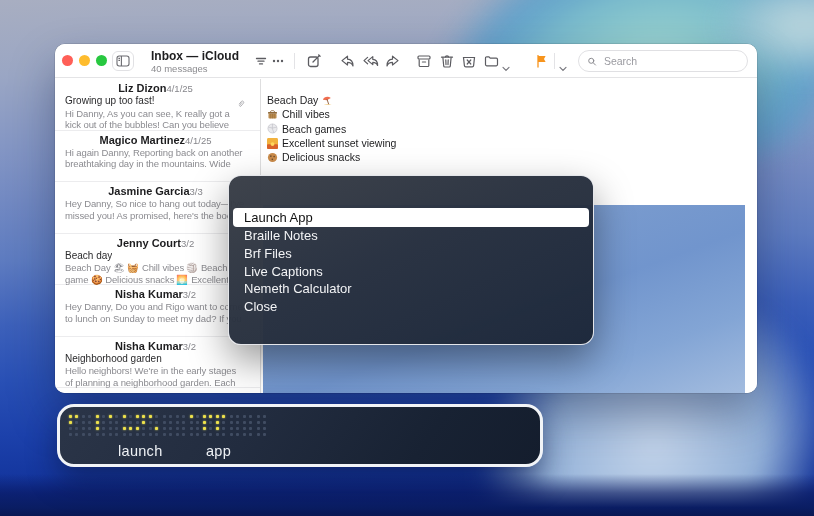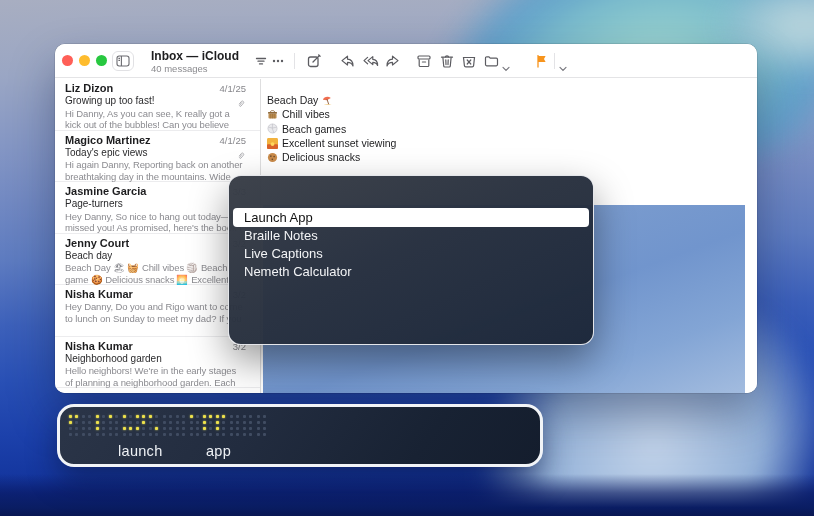--- a/index.html
+++ b/index.html
@@ -39,21 +39,21 @@
   .tb-chev{position:absolute;top:14px;width:8px;height:6px;color:#7a7a80;}
   #search-field{position:absolute;left:523px;top:6px;width:170px;height:22px;border:1px solid #e0e0e3;border-radius:11px;
     background:#fff;display:flex;align-items:center;padding:0 8px;gap:5px;}
   #search-field input{border:none;outline:none;background:transparent;font-size:10.5px;width:100%;
     font-family:"Liberation Sans","DejaVu Sans",sans-serif;color:#333;}
   #search-field input::placeholder{color:#9a9aa0;}
 
   
   #message-list{position:absolute;left:0;top:35px;bottom:0;width:205px;background:#fff;overflow:hidden;}
   .msg-row{position:relative;height:51.5px;padding:3px 14px 0 10px;border-bottom:1px solid #ececee;}
-  .msg-line1{display:flex;justify-content:space-between;align-items:baseline;}
+  .msg-line1{display:flex;justify-content:center;align-items:baseline;}
   .msg-sender{font-size:11px;font-weight:bold;color:#1d1d1f;line-height:13px;}
   .msg-date{font-size:9.5px;color:#86868b;line-height:13px;}
   .msg-line2{display:flex;justify-content:space-between;align-items:flex-start;height:12.5px;}
   .msg-subject{font-size:10px;color:#2a2a2c;line-height:12.5px;white-space:nowrap;overflow:hidden;}
   .clip{width:10px;height:10px;color:#a8a8ad;flex:0 0 auto;}
   .msg-preview{font-size:9.5px;color:#8b8b90;line-height:11.5px;height:23px;overflow:hidden;letter-spacing:-0.1px;}
   #pane-divider{position:absolute;left:205px;top:35px;bottom:0;width:1px;background:#dededf;}
 
   
   #message-body{position:absolute;left:206px;top:35px;right:0;bottom:0;background:#fff;}
@@ -190,20 +190,27 @@
           <line x1="4" y1="2.6" x2="4" y2="14" stroke="#F7941D" stroke-width="1.3" stroke-linecap="round"></line>
           <path d="M4 3 L11.6 3 L10 6 L11.6 9 L4 9 Z" fill="#F7941D"></path>
         </svg>
         </span>
       <span class="tb-sep" style="left:499px"></span>
       <span class="tb-chev" style="left:504px">
         <svg width="8" height="6" viewBox="0 0 8 6" fill="none" stroke="currentColor" stroke-width="1.2" stroke-linecap="round">
             <path d="M1 1.3 L4 4.3 L7 1.3"></path>
           </svg></span>
 
+      <div id="search-field">
+        <svg width="11" height="11" viewBox="0 0 14 14" fill="none" stroke="#8a8a8f" stroke-width="1.4" stroke-linecap="round">
+          <circle cx="6" cy="6" r="3.6"></circle>
+            <line x1="8.8" y1="8.8" x2="12" y2="12"></line>
+        </svg>
+        <input type="text" readonly="" placeholder="Search" style="">
+      </div>
     </div>
 
     <div id="message-list">
         <div class="msg-row">
           <div class="msg-line1">
             <span class="msg-sender">Liz Dizon</span>
             <span class="msg-date">4/1/25</span>
           </div>
           <div class="msg-line2">
             <span class="msg-subject">Growing up too fast!</span>
@@ -211,35 +218,26 @@
                 <path transform="rotate(40 6 6)" d="M4.4 7.2 L4.4 3.2 C4.4 1.4 7.6 1.4 7.6 3.2 L7.6 8 C7.6 9.2 5.7 9.2 5.7 8 L5.7 4"></path>
               </svg></span>
           </div>
           <div class="msg-preview">Hi Danny, As you can see, K really got a kick out of the bubbles! Can you believe how tall she is?...</div>
         </div>
         <div class="msg-row">
           <div class="msg-line1">
             <span class="msg-sender">Magico Martinez</span>
             <span class="msg-date">4/1/25</span>
           </div>
-          <div class="msg-line2">
-            <span class="msg-subject">Today's epic views</span>
-            <span class="clip"><svg viewBox="0 0 12 12" fill="none" stroke="#a8a8ad" stroke-width="1" stroke-linecap="round">
-                <path transform="rotate(40 6 6)" d="M4.4 7.2 L4.4 3.2 C4.4 1.4 7.6 1.4 7.6 3.2 L7.6 8 C7.6 9.2 5.7 9.2 5.7 8 L5.7 4"></path>
-              </svg></span>
-          </div>
           <div class="msg-preview">Hi again Danny, Reporting back on another breathtaking day in the mountains. Wide open s...</div>
         </div>
         <div class="msg-row">
           <div class="msg-line1">
             <span class="msg-sender">Jasmine Garcia</span>
             <span class="msg-date">3/3</span>
-          </div>
-          <div class="msg-line2">
-            <span class="msg-subject">Page-turners</span>
           </div>
           <div class="msg-preview">Hey Danny, So nice to hang out today—I've missed you! As promised, here's the book I m...</div>
         </div>
         <div class="msg-row">
           <div class="msg-line1">
             <span class="msg-sender">Jenny Court</span>
             <span class="msg-date">3/2</span>
           </div>
           <div class="msg-line2">
             <span class="msg-subject">Beach day</span>
@@ -331,22 +329,24 @@
           </div>
       </div>
       <div id="body-image"></div>
     </div>
   </div>
 
   <div id="braille-panel">
     <div id="menu-items">
         <div class="menu-row selected">Launch App</div>
         <div class="menu-row">Braille Notes</div>
+        <div class="menu-row">Brf Files</div>
         <div class="menu-row">Live Captions</div>
         <div class="menu-row">Nemeth Calculator</div>
+        <div class="menu-row">Close</div>
       </div>
   </div>
 
   <div id="braille-bar">
     <div id="braille-cells">
         <div class="bcell" style="left: 0px;">
           <div class="bdot lit" style="left: 0px; top: 0px; background: rgb(237, 225, 75);"></div>
           <div class="bdot lit" style="left: 6px; top: 0px; background: rgb(237, 225, 75);"></div>
           <div class="bdot lit" style="left: 0px; top: 6px; background: rgb(237, 225, 75);"></div>
           <div class="bdot" style="left: 6px; top: 6px; background: rgb(64, 76, 98);"></div>

